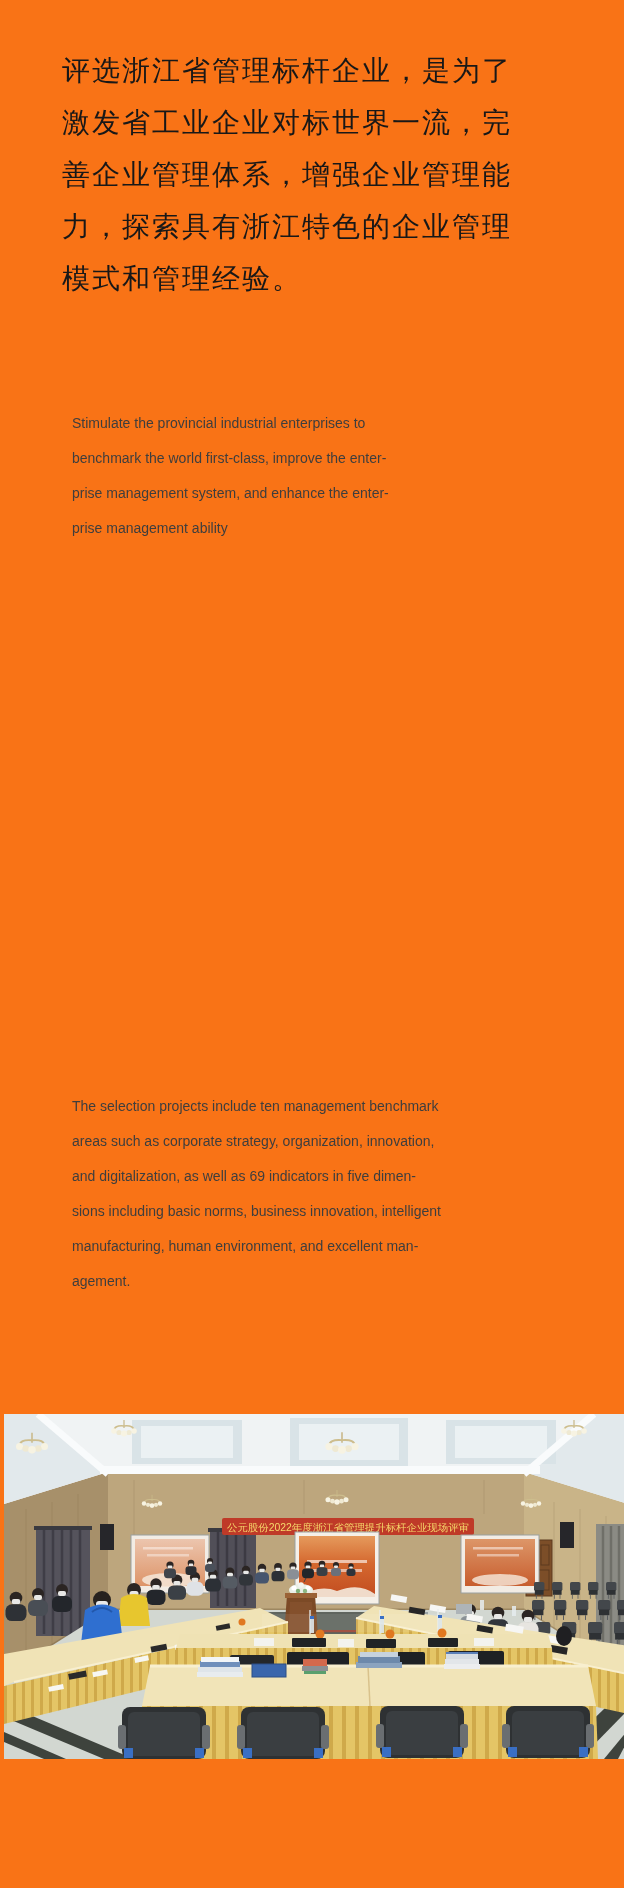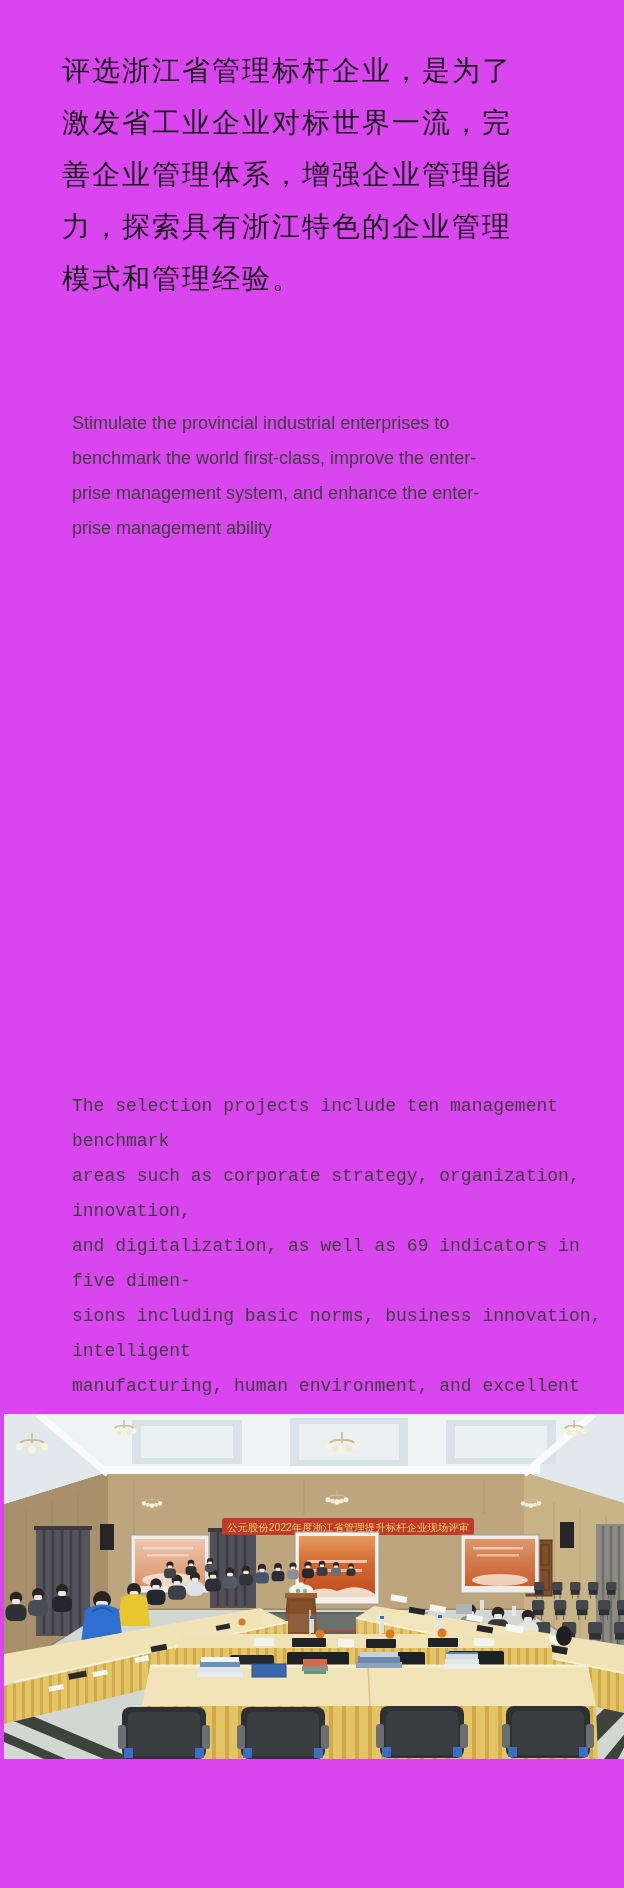--- a/index.html
+++ b/index.html
@@ -1,38 +1,38 @@
 <!DOCTYPE html>
 <html><head>
 <meta charset="utf-8">
 <style>
   html,body { margin:0; padding:0; background:#ffffff; }
   .page {
     position:relative;
     width:624px; height:1888px;
     margin:0 auto;
-    background:#d946ef;
+    background:#f97316;
     overflow:hidden;
     font-family:"Liberation Sans","DejaVu Sans",sans-serif;
   }
   .para { position:absolute; margin:0; white-space:pre-line; }
   .zh {
     left:62px; width:560px;
     font-size:28px; line-height:52px; letter-spacing:2px;
     color:#181818;
   }
   .zh-1 { top:45px; }
   .zh-2 { top:694px; line-height:49px; }
   .en {
     left:72px; width:530px;
-    font-size:18px; line-height:35px;
+    font-size:14px; line-height:35px;
     color:#3e3e3e;
   }
   .en-1 { top:406px; }
-  .en-2 { top:1089px;font-family:Liberation Mono, monospace; }
+  .en-2 { top:1089px; }
   .photo {
     position:absolute; left:4px; top:1414px;
     width:624px; height:255px;
     line-height:0;
   }
 </style>
 </head>
 <body>
 
 <div class="page">

